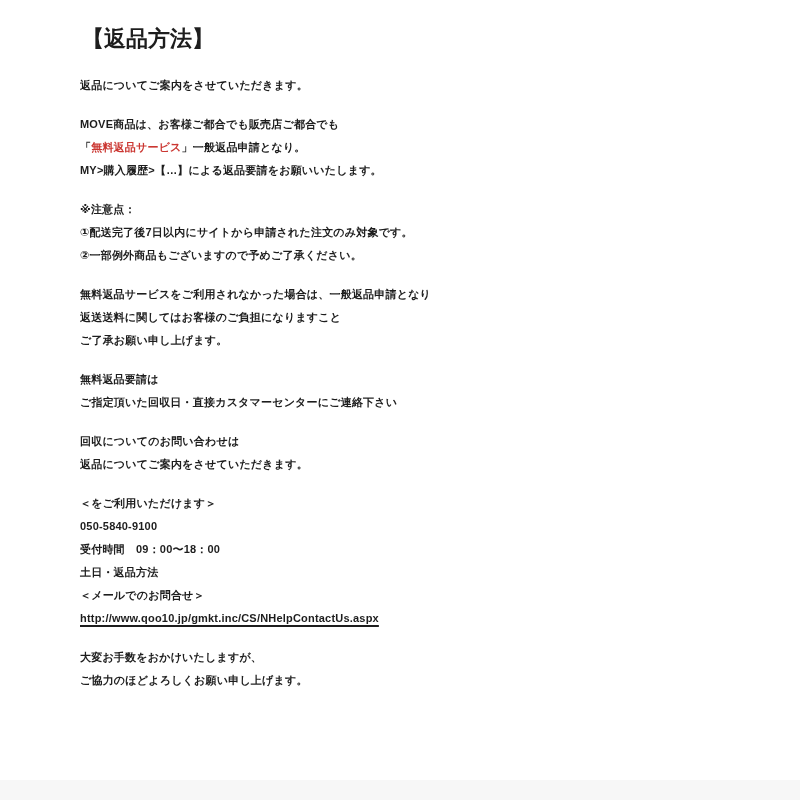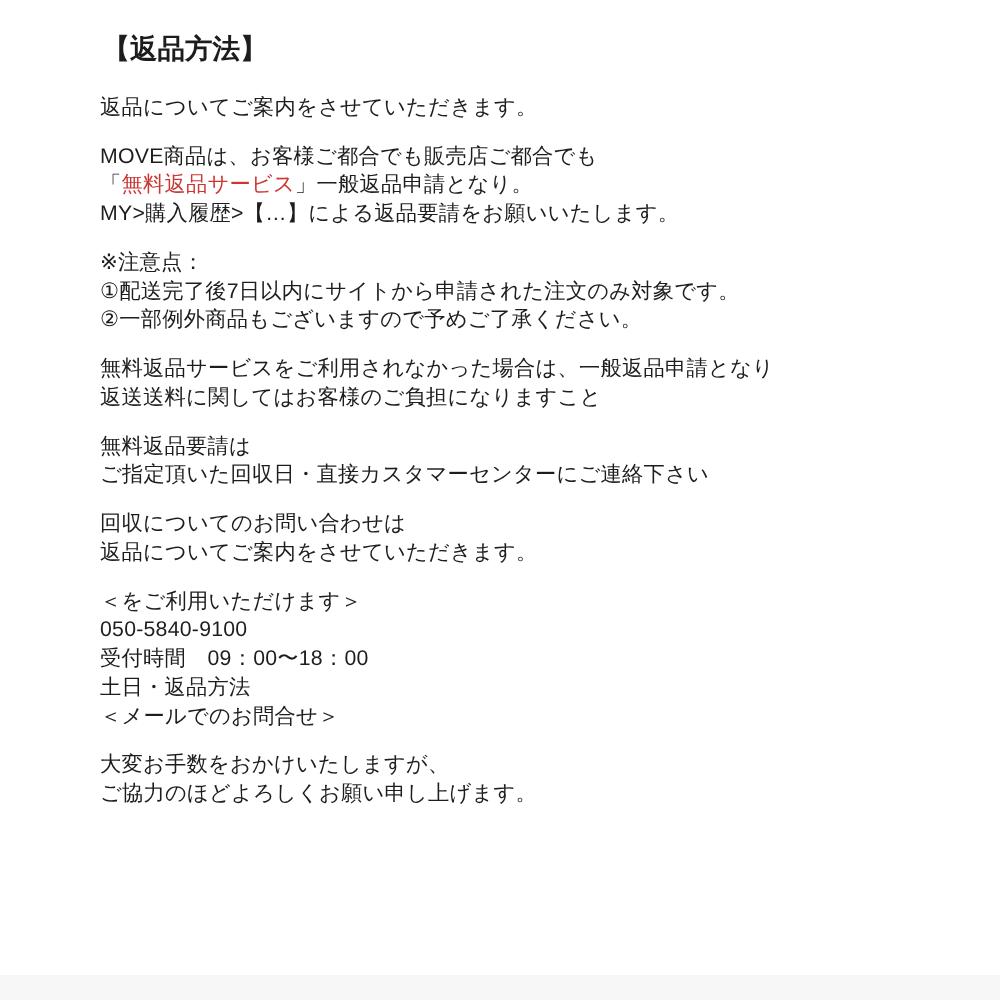--- a/index.html
+++ b/index.html
@@ -26,23 +26,23 @@
     padding: 24px 56px 0 80px;
   }
   .title {
     font-size: 22px;
     line-height: 30px;
     font-weight: 700;
     margin: 0 0 20px 2px;
   }
   .para {
     margin: 0 0 16px 0;
-    font-size: 17px;
+    font-size: 11px;
     line-height: 23px;
-    font-weight: 400;
+    font-weight: 700;
     letter-spacing: 0.2px;
   }
   .line { display: block; white-space: nowrap; }
   .red { color: var(--red); }
   a.url {
     color: inherit;
     text-decoration: underline;
     text-decoration-thickness: 2px;
     text-underline-offset: 3px;
     width: fit-content;
@@ -69,38 +69,40 @@
     <p class="para">
       <span class="line">※注意点：</span>
       <span class="line">①配送完了後7日以内にサイトから申請された注文のみ対象です。</span>
       <span class="line">②一部例外商品もございますので予めご了承ください。</span>
     </p>
 
 
     <p class="para">
       <span class="line">無料返品サービスをご利用されなかった場合は、一般返品申請となり</span>
       <span class="line">返送送料に関してはお客様のご負担になりますこと</span>
+      <span class="line">ご了承お願い申し上げます。</span>
     </p>
 
     <p class="para">
       <span class="line">無料返品要請は</span>
       <span class="line">ご指定頂いた回収日・直接カスタマーセンターにご連絡下さい</span>
     </p>
 
     <p class="para">
       <span class="line">回収についてのお問い合わせは</span>
       <span class="line">返品についてご案内をさせていただきます。</span>
     </p>
 
     <p class="para">
       <span class="line">＜をご利用いただけます＞</span>
       <span class="line">050-5840-9100</span>
       <span class="line">受付時間　09：00〜18：00</span>
       <span class="line">土日・返品方法</span>
       <span class="line">＜メールでのお問合せ＞</span>
+      <a class="line url" href="#">http://www.qoo10.jp/gmkt.inc/CS/NHelpContactUs.aspx</a>
     </p>
 
     <p class="para">
       <span class="line">大変お手数をおかけいたしますが、</span>
       <span class="line">ご協力のほどよろしくお願い申し上げます。</span>
     </p>
 
   </div>
 </div>
 

